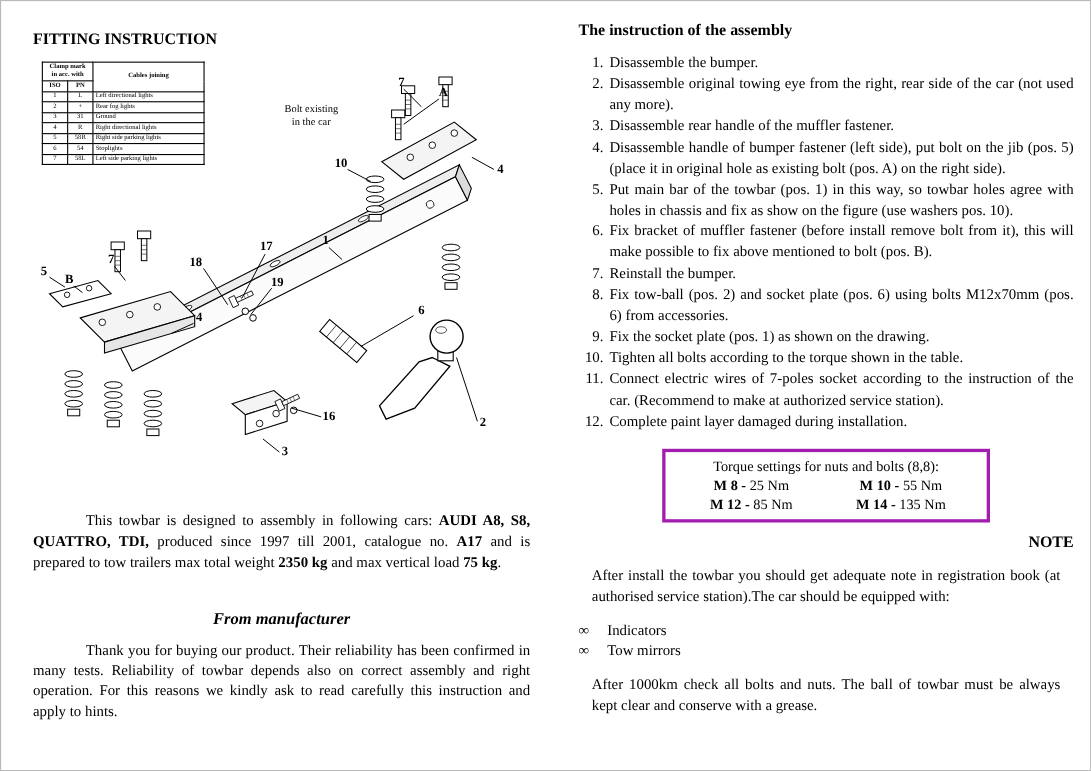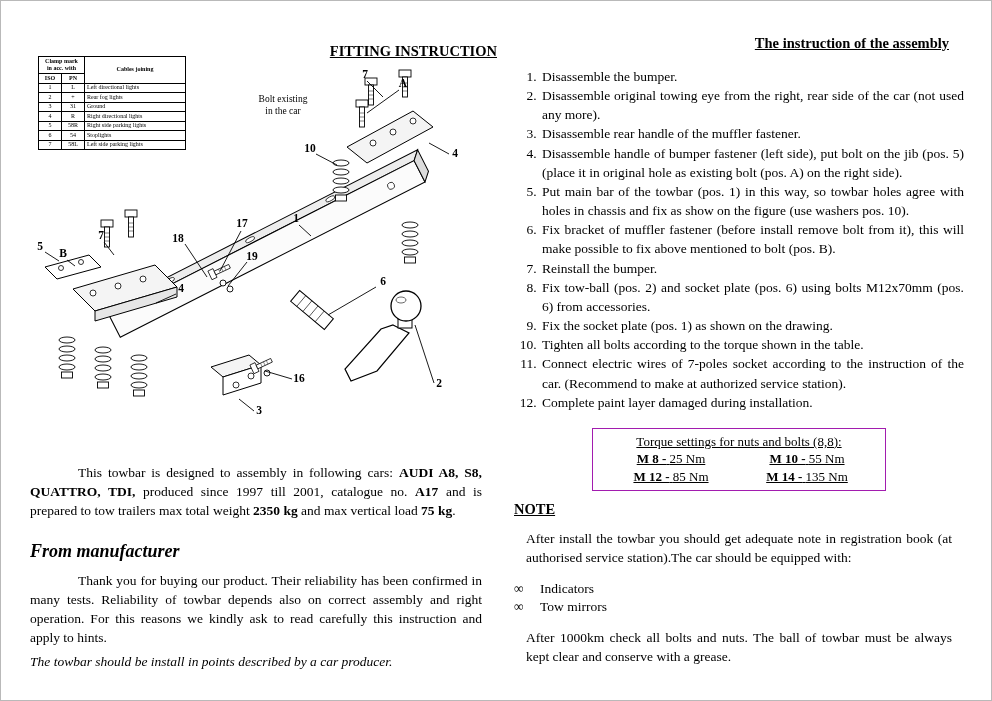--- a/index.html
+++ b/index.html
@@ -1,56 +1,56 @@
 <!DOCTYPE html>
 <html><head>
 <meta charset="utf-8">
 <style>
   html,body{margin:0;padding:0;}
   body{
     width:992px;height:701px;background:#fff;color:#000;
     font-family:"Liberation Serif",serif;position:relative;overflow:hidden;
   }
   .page-frame{position:absolute;inset:0;border:1px solid #b9b9b9;box-sizing:border-box;}
-  .col-title{font-size:14.5px;font-weight:bold;text-align:right;margin:15px;text-decoration:underline;}
+  .col-title{font-size:14.5px;font-weight:bold;text-align:left;margin:0;}
   
   .left-title{position:absolute;left:30px;top:28px;width:452px;}
   .clamp-table{
     position:absolute;left:38px;top:56px;border-collapse:collapse;
     font-size:6px;line-height:1.25;
   }
   .clamp-table th,.clamp-table td{
     border:1px solid #000;padding:0.5px 2px;vertical-align:middle;
   }
   .clamp-table th{font-weight:bold;text-align:center;white-space:pre-line;font-size:6px;}
   .clamp-table td{font-weight:normal;}
   .clamp-table .c-iso,.clamp-table .c-pn{text-align:center;width:18px;}
   .clamp-table .c-cables{width:96px;}
   .left-text{position:absolute;left:30px;top:464px;width:452px;font-size:13.5px;line-height:1.4;}
   .just{text-align:justify;}
   .ind{text-indent:48px;}
   .left-text p{margin:0;}
-  .fm-title{font-size:18px;font-weight:bold;font-style:italic;text-align:left;margin:18px 0 8px 0;}
+  .fm-title{font-size:15px;font-weight:bold;font-style:italic;text-align:center;margin:32px 0 8px 0;}
   .p3{font-style:italic;margin-top:6px !important;}
   .b{font-weight:bold;margin-top:32px;}
   
   .diagram{position:absolute;left:15px;top:55px;}
   .dlabel{font-family:"Liberation Serif",serif;font-size:11.5px;font-weight:bold;}
   .dnote{font-family:"Liberation Serif",serif;font-size:9.5px;}
   
-  .col-right{position:absolute;left:514px;top:20px;width:450px;font-size:13.5px;}
+  .col-right{position:absolute;left:526px;top:20px;width:450px;font-size:13.5px;}
   .steps{margin:10px 0 16px 0;padding:0 0 0 26px;line-height:1.42;}
   .steps li{text-align:justify;margin:0;padding-left:2px;}
   .torque-box{
-    width:272px;margin:13px auto 0 auto;border:1px solid #a21caf;
-    padding:4px 10px 5px 10px;font-size:13px;line-height:1.35;text-decoration:underline;
+    width:272px;margin:13px auto 0 auto;border:3px solid #a21caf;
+    padding:4px 10px 5px 10px;font-size:13px;line-height:1.35;
   }
   .torque-title{text-align:center;}
   .torque-grid{display:grid;grid-template-columns:1fr 1fr;justify-items:center;}
-  .note-title{font-size:14.5px;font-weight:bold;text-align:left;margin:10px 0 8px 0;text-decoration:underline;}
+  .note-title{font-size:14.5px;font-weight:bold;text-align:right;margin:10px 0 8px 0;}
   .note-p{margin:12px;line-height:1.4;text-align:justify;}
   .bullet-row{display:flex;line-height:1.35;}
   .bullet-char{width:26px;text-align:left;}
 </style>
 </head>
 <body>
 
 <div class="page-frame"></div>
 
 <h1 class="col-title left-title">FITTING INSTRUCTION</h1>
@@ -230,21 +230,20 @@
   <text class="dlabel" x="244" y="359" text-anchor="middle">3</text>
 
   <text class="dnote" x="268" y="47" text-anchor="middle">Bolt existing</text>
   <text class="dnote" x="268" y="59" text-anchor="middle">in the car</text>
 </svg>
 
 <div class="left-text">
   <p class="just ind"><span>This towbar is designed to assembly in following cars: </span><span class="b">AUDI A8, S8, QUATTRO, TDI,</span><span> produced since 1997 till 2001, catalogue no. </span><span class="b">A17</span><span> and is prepared to tow trailers max total weight </span><span class="b">2350 kg</span><span> and max vertical load </span><span class="b">75 kg</span><span>.</span></p>
   <h3 class="fm-title">From manufacturer</h3>
   <p class="just ind">Thank you for buying our product. Their reliability has been confirmed in many tests. Reliability of towbar depends also on correct assembly and right operation. For this reasons we kindly ask to read carefully this instruction and apply to hints.</p>
-  <p class="p3">The towbar should be install in points described by a car producer.</p>
 </div>
 
 <div class="col-right">
   <h1 class="col-title">The instruction of the assembly</h1>
 
   <ol class="steps">
     <li>Disassemble the bumper.</li>
     <li>Disassemble original towing eye from the right, rear side of the car (not used any more).</li>
     <li>Disassemble rear handle of the muffler fastener.</li>
     <li>Disassemble handle of bumper fastener (left side), put bolt on the jib (pos. 5) (place it in original hole as existing bolt (pos. A) on the right side).</li>

